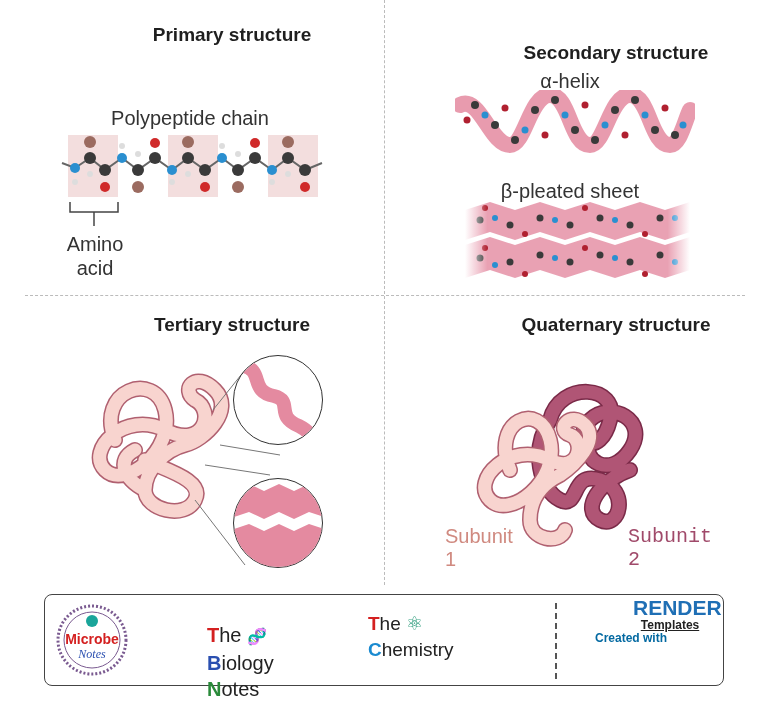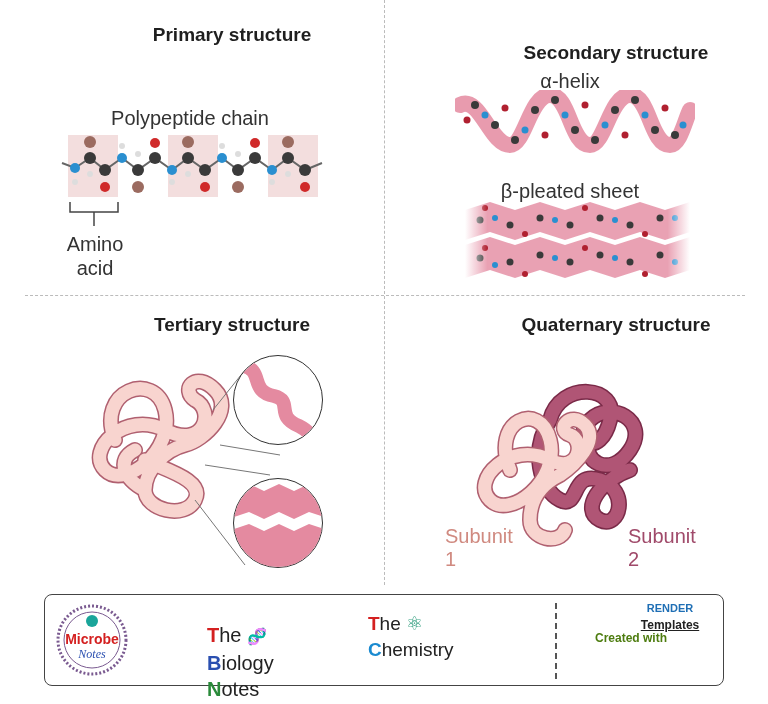--- a/index.html
+++ b/index.html
@@ -205,21 +205,21 @@
   <g fill="none" stroke-linecap="round">
 
     <path d="M80,40 C90,0 150,5 140,40 C130,80 100,60 120,40 C140,20 180,40 160,70 C140,100 110,80 120,60 M80,40 C60,70 70,110 90,120 C110,130 100,90 130,100 C160,110 150,150 130,140 C110,130 130,100 160,90" stroke="#7a2a48" stroke-width="16"></path>
     <path d="M80,40 C90,0 150,5 140,40 C130,80 100,60 120,40 C140,20 180,40 160,70 C140,100 110,80 120,60 M80,40 C60,70 70,110 90,120 C110,130 100,90 130,100 C160,110 150,150 130,140 C110,130 130,100 160,90" stroke="#b05575" stroke-width="13"></path>
 
     <path d="M40,90 C20,40 70,20 80,60 C90,100 40,140 20,120 C0,100 40,60 80,80 C110,95 115,60 100,55 C85,50 100,30 115,45 C130,60 105,85 90,95 C70,105 60,120 60,140 C60,160 90,165 95,150" stroke="#b06070" stroke-width="16"></path>
     <path d="M40,90 C20,40 70,20 80,60 C90,100 40,140 20,120 C0,100 40,60 80,80 C110,95 115,60 100,55 C85,50 100,30 115,45 C130,60 105,85 90,95 C70,105 60,120 60,140 C60,160 90,165 95,150" stroke="#f8d4cf" stroke-width="13"></path>
   </g>
 </svg>
 <div class="label sub1" style="left:445px;top:525px;width:80px;text-align:left;">Subunit 1</div>
-<div class="label sub2" style="left:628px;top:525px;width:80px;text-align:left;">Subunit 2</div>
+<div class="label sub2" style="left:628px;top:525px;width:80px;text-align:left;font-family:Liberation Mono, monospace;">Subunit 2</div>
 
 <div class="footer">
 
   <div class="abs" style="left:8px;top:6px;width:78px;height:78px;">
     <svg width="78" height="78" class="abs" style="left:0;top:0;">
       <circle cx="39" cy="39" r="34" fill="none" stroke="#7a5a90" stroke-width="3" stroke-dasharray="2 2"></circle>
       <circle cx="39" cy="39" r="28" fill="none" stroke="#7a5a90" stroke-width="1"></circle>
       <circle cx="39" cy="20" r="6" fill="#1aa59a"></circle>
     </svg>
     <div class="abs" style="left:0;top:30px;width:78px;text-align:center;font-size:14px;font-weight:bold;color:#d42020;">Microbe</div>
@@ -232,18 +232,18 @@
     <div><span class="first" style="color:#2a8a3a;">N</span><span>otes</span></div>
   </div>
 
   <div class="brand" style="left:323px;top:16px;font-size:19px;">
     <div><span class="first" style="color:#d42020;">T</span><span>he</span> <span style="color:#2a9a7a;">⚛</span></div>
     <div><span class="first" style="color:#1a8ad0;">C</span><span>hemistry</span></div>
   </div>
 
   <div class="fdiv"></div>
 
-  <div class="abs" style="left:550px;top:36px;font-size:12px;font-weight:bold;color:#4d7c0f;">Created with</div>
+  <div class="abs" style="left:550px;top:36px;font-size:12px;font-weight:bold;color:#0369a1;">Created with</div>
   <div class="abs" style="left:588px;top:4px;width:74px;text-align:center;">
-    <div style="font-size:11px;font-weight:bold;color:#1f6fb5;line-height:18px;">RENDER</div>
+    <div style="font-size:21px;font-weight:bold;color:#1f6fb5;line-height:18px;">RENDER</div>
     <div style="font-size:12px;font-weight:bold;color:#222;line-height:16px;text-decoration:underline;">Templates</div>
   </div>
 </div>
 
 </body></html>

